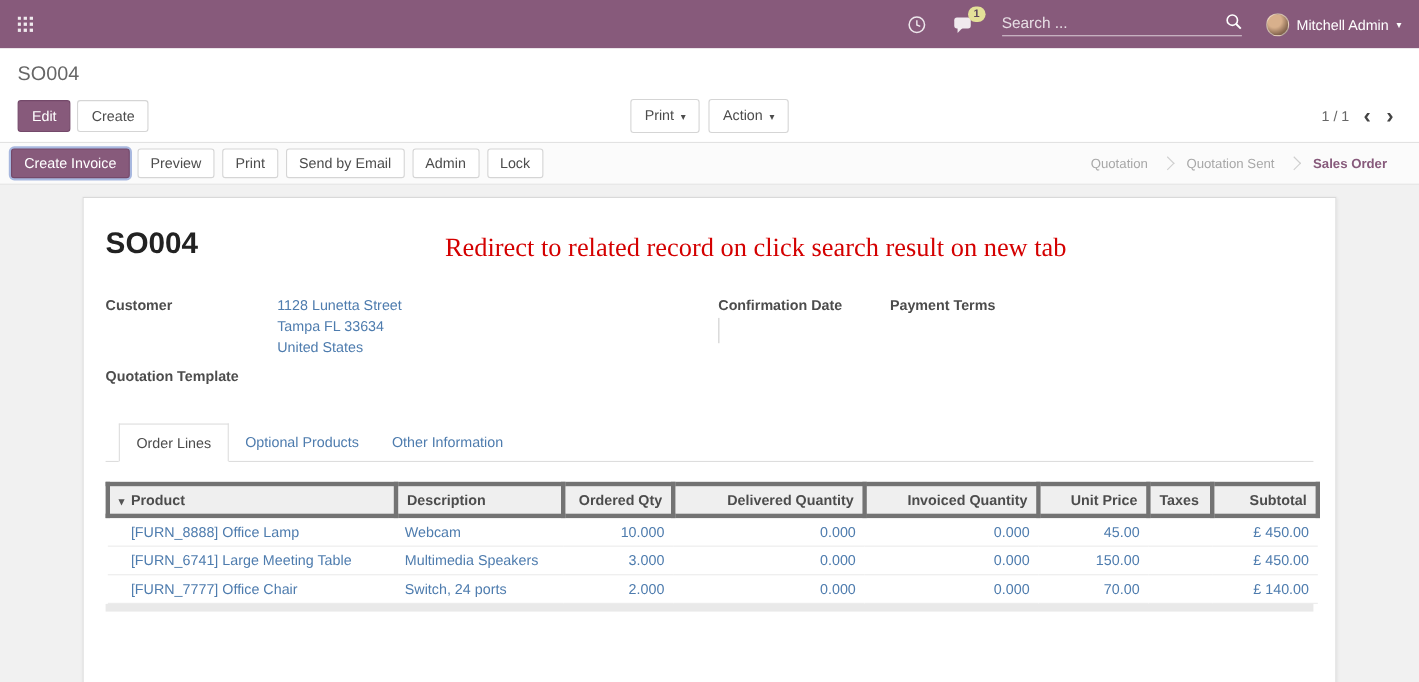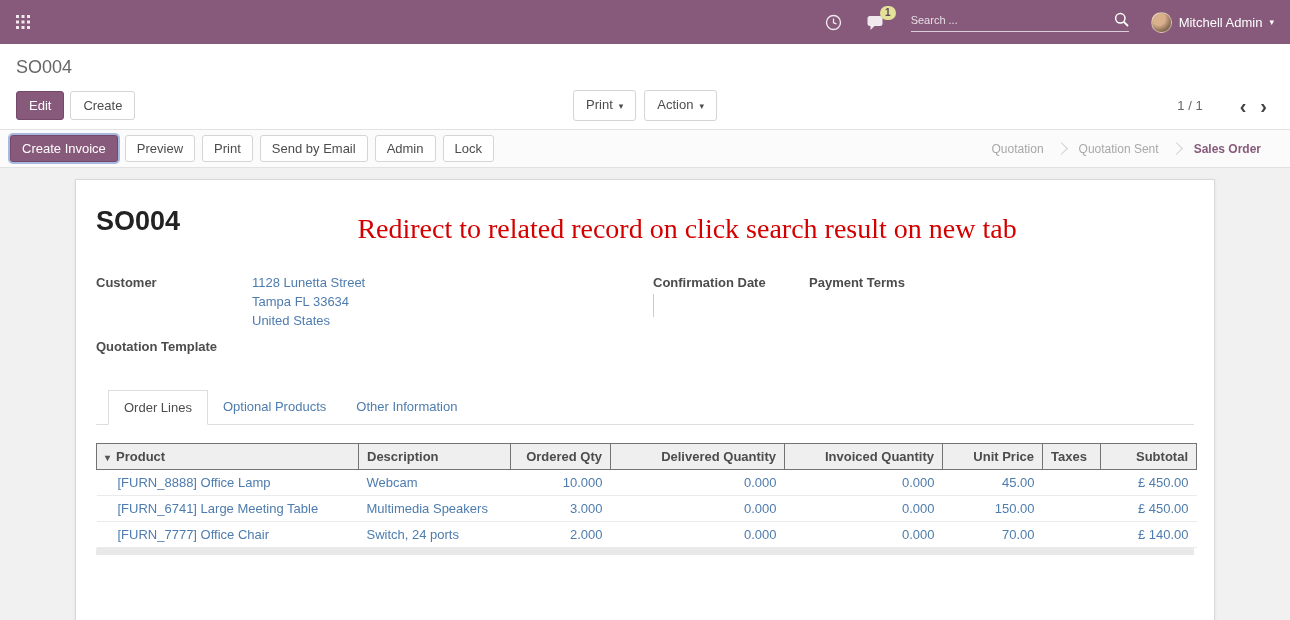--- a/index.html
+++ b/index.html
@@ -9,40 +9,40 @@
 
   
   .topbar { height:44px; background:#875A7B; display:flex; align-items:center;
     padding:0 16px; color:#fff; flex:0 0 auto; }
   .tb-right { margin-left:auto; display:flex; align-items:center; }
   .tb-icon { position:relative; display:flex; align-items:center; cursor:pointer; margin-left:24px; opacity:.95; }
   .badge { position:absolute; top:-8px; right:-11px; background:#e9e99a; color:#5a465a;
     font-size:10px; font-weight:bold; line-height:1; padding:2px 5px; border-radius:8px; }
   .searchbox { display:flex; align-items:center; width:218px; margin-left:26px;
     border-bottom:1px solid rgba(255,255,255,.7); padding-bottom:4px; }
-  .searchbox input { flex:1; background:transparent; border:none; outline:none; color:#5eead4; font-size:11px; }
+  .searchbox input { flex:1; background:transparent; border:none; outline:none; color:#5eead4; font-size:14px; }
   .searchbox input::placeholder { color:rgba(255,255,255,.8); }
   .usermenu { display:flex; align-items:center; gap:7px; margin-left:22px; cursor:pointer; }
   .avatar { width:21px; height:21px; border-radius:50%;
     background:radial-gradient(circle at 35% 30%, #d8b08c 0 35%, #8a6a52 70%, #5d4637 100%);
     border:1px solid rgba(255,255,255,.45); }
   .tb-caret { font-size:9px; }
 
   
   .control-panel { background:#fff; padding:13px 16px 9px; flex:0 0 auto; }
   .breadcrumb { font-size:18px; color:#666; margin-bottom:13px; }
   .cp-row { display:flex; align-items:center; position:relative; }
   .btn { font-size:13px; padding:5px 12px; border:1px solid #d5d5d5; background:#fff;
     color:#4c4c4c; border-radius:3px; cursor:pointer; font-family:inherit; line-height:17px; }
   .btn.primary { background:#875A7B; border-color:#74496a; color:#fff; }
   .cp-left { display:flex; gap:6px; }
   .cp-center { position:absolute; left:50%; transform:translateX(-50%); display:flex; gap:8px; }
   .dd-caret { font-size:9px; margin-left:6px; }
   .cp-right { margin-left:auto; display:flex; align-items:center; color:#666; }
-  .pager-count { margin-right:30px; }
+  .pager-count { margin-right:6px; }
   .pager-btn { background:none; border:none; font-size:20px; font-weight:bold; color:#444;
     cursor:pointer; line-height:14px; padding:0 7px; font-family:inherit; }
 
   
   .statusbar { display:flex; align-items:center; background:#fbfbfb;
     border-top:1px solid #e2e2e2; border-bottom:1px solid #e2e2e2; padding:5px 10px; flex:0 0 auto; }
   .sb-buttons { display:flex; gap:7px; align-items:center; }
   .sb-btn { padding:4px 11px; }
   .sb-btn.primary { box-shadow:0 0 0 2px rgba(100,130,200,.55); }
   .sb-states { margin-left:auto; display:flex; align-items:center; font-size:12px; color:#a8a8a8; padding-right:6px; }
@@ -51,37 +51,37 @@
   .chev-sep { width:9px; height:9px; border-top:1px solid #cfcfcf; border-right:1px solid #cfcfcf;
     transform:rotate(45deg); flex:0 0 auto; }
 
   
   .content { flex:1 1 auto; overflow:hidden; background:#f1f1f1; padding-top:11px; }
   .sheet { width:1140px; margin:0 auto; background:#fff; border:1px solid #d9d9d9;
     box-shadow:0 1px 3px rgba(0,0,0,.08); padding:26px 20px 40px; min-height:640px; }
   .title-row { display:flex; align-items:flex-start; margin-bottom:26px; }
   .so-title { font-size:27px; font-weight:bold; color:#222; }
   .annotation { flex:1; text-align:center; font-family:"Liberation Serif", serif;
-    font-size:28px; color:#d40000; padding-top:7px; }
+    font-size:24px; color:#d40000; padding-top:7px; }
 
   .groups { display:flex;gap:16px; }
   .group { width:50%; display:grid; grid-template-columns:156px 1fr; align-content:start; }
   .glabel { font-weight:bold; color:#4c4c4c; padding:2px 10px 2px 0; line-height:19px; }
   .gvalue { line-height:19px; padding:2px 0; min-height:23px; }
   .group.right .gvalue { border-left:1px solid #ccc; padding-left:14px; }
   .link { color:#4e7cae; cursor:pointer; text-decoration:none; display:block; }
   .plainval { color:#333; }
   .qt-row { margin-top:3px; }
 
   .tabs { display:flex; margin-top:32px; border-bottom:1px solid #ddd; padding-left:12px; }
   .tab { padding:9px 15px; color:#4e7cae; cursor:pointer; margin-bottom:-1px; }
   .tab.active { background:#fff; border:1px solid #ddd; border-bottom:1px solid #fff; color:#4c4c4c; }
 
   table.olist { width:100%; border-collapse:collapse; table-layout:fixed; margin-top:18px; }
-  .olist th { background:#efefef; border:1px solid #737373; font-weight:bold; text-align:left;
+  .olist th { background:#efefef; border:4px solid #737373; font-weight:bold; text-align:left;
     padding:5px 8px; color:#4c4c4c; white-space:nowrap; overflow:hidden; }
   .olist th.num { text-align:right; }
   .olist td { padding:5px 8px; border-bottom:1px solid #ebebeb; color:#4e7cae;
     cursor:pointer; white-space:nowrap; overflow:hidden; }
   .olist td.num { text-align:right; }
   .olist td.product { padding-left:21px; }
   .sort-caret { font-size:10px; color:#555; margin-right:6px; }
   .table-strip { height:7px; background:#e9e9e9; }
 
   svg { display:block; }

